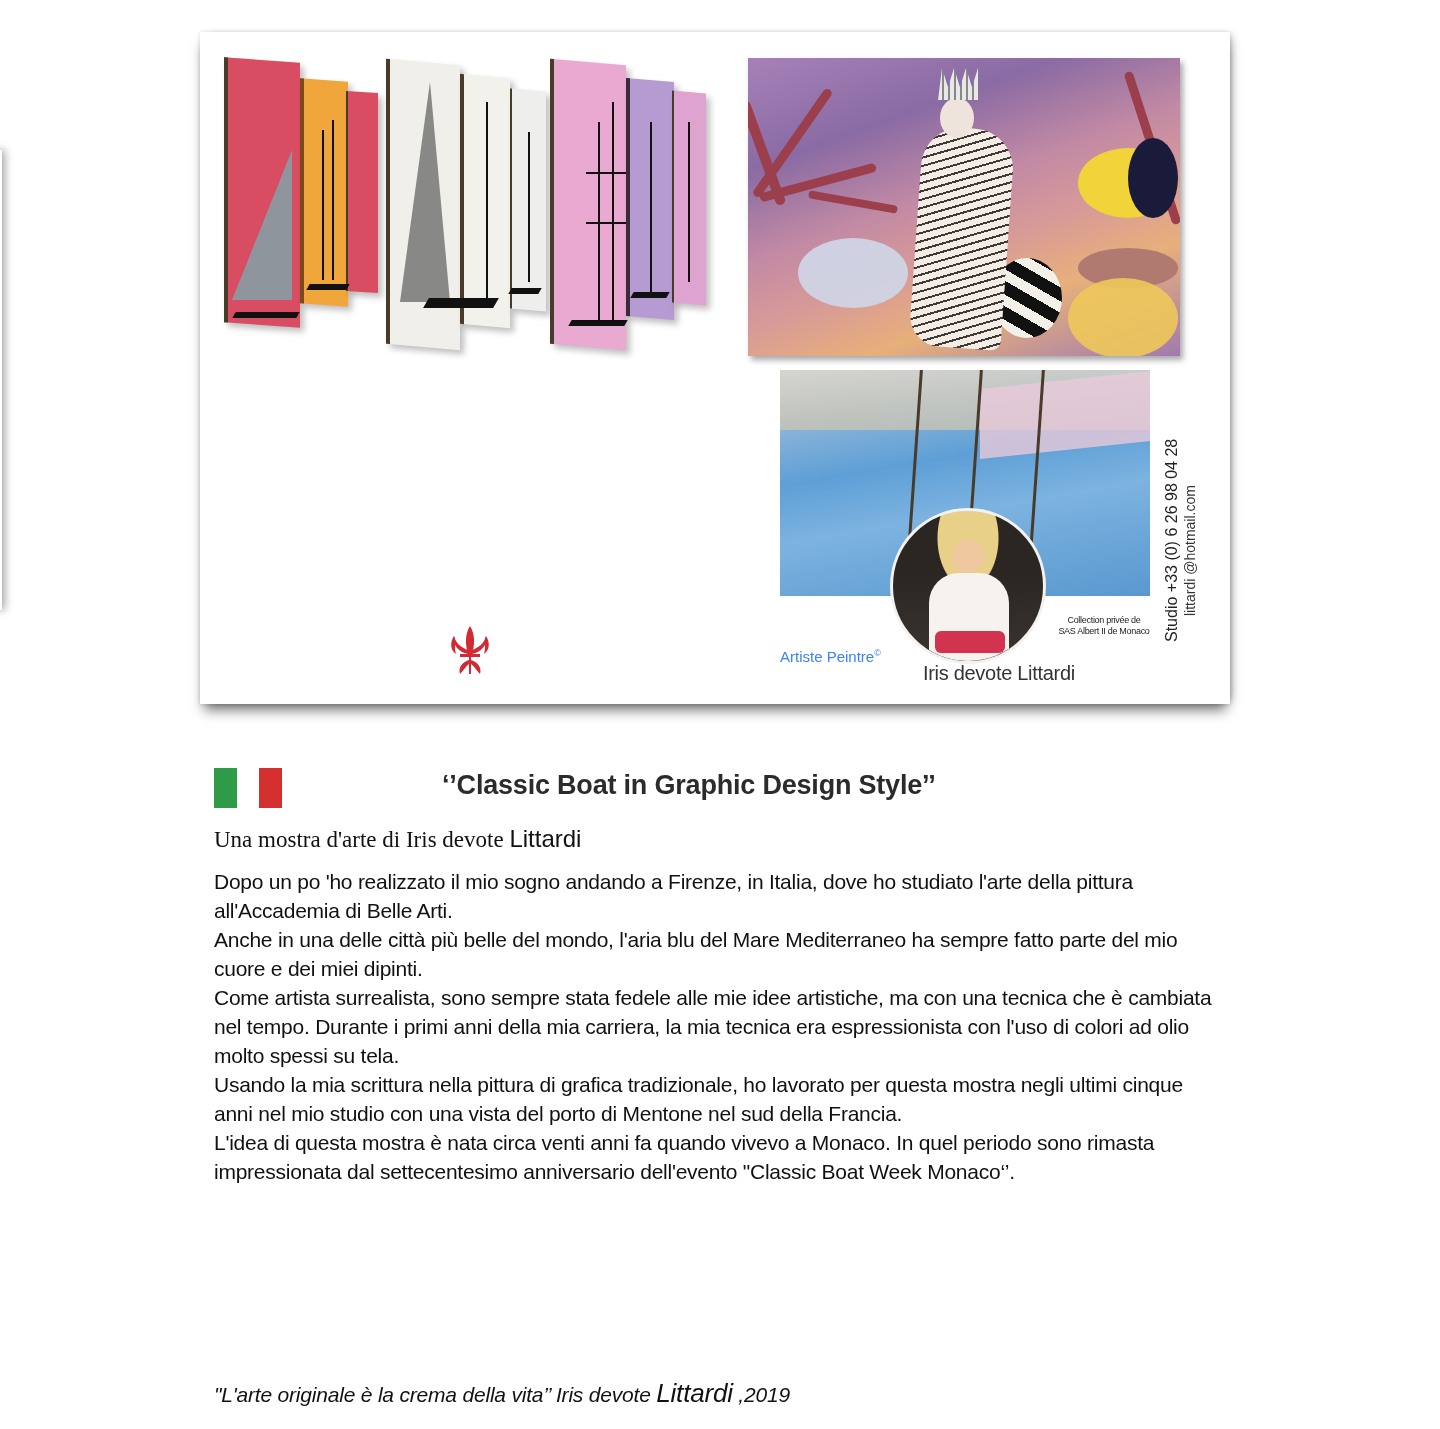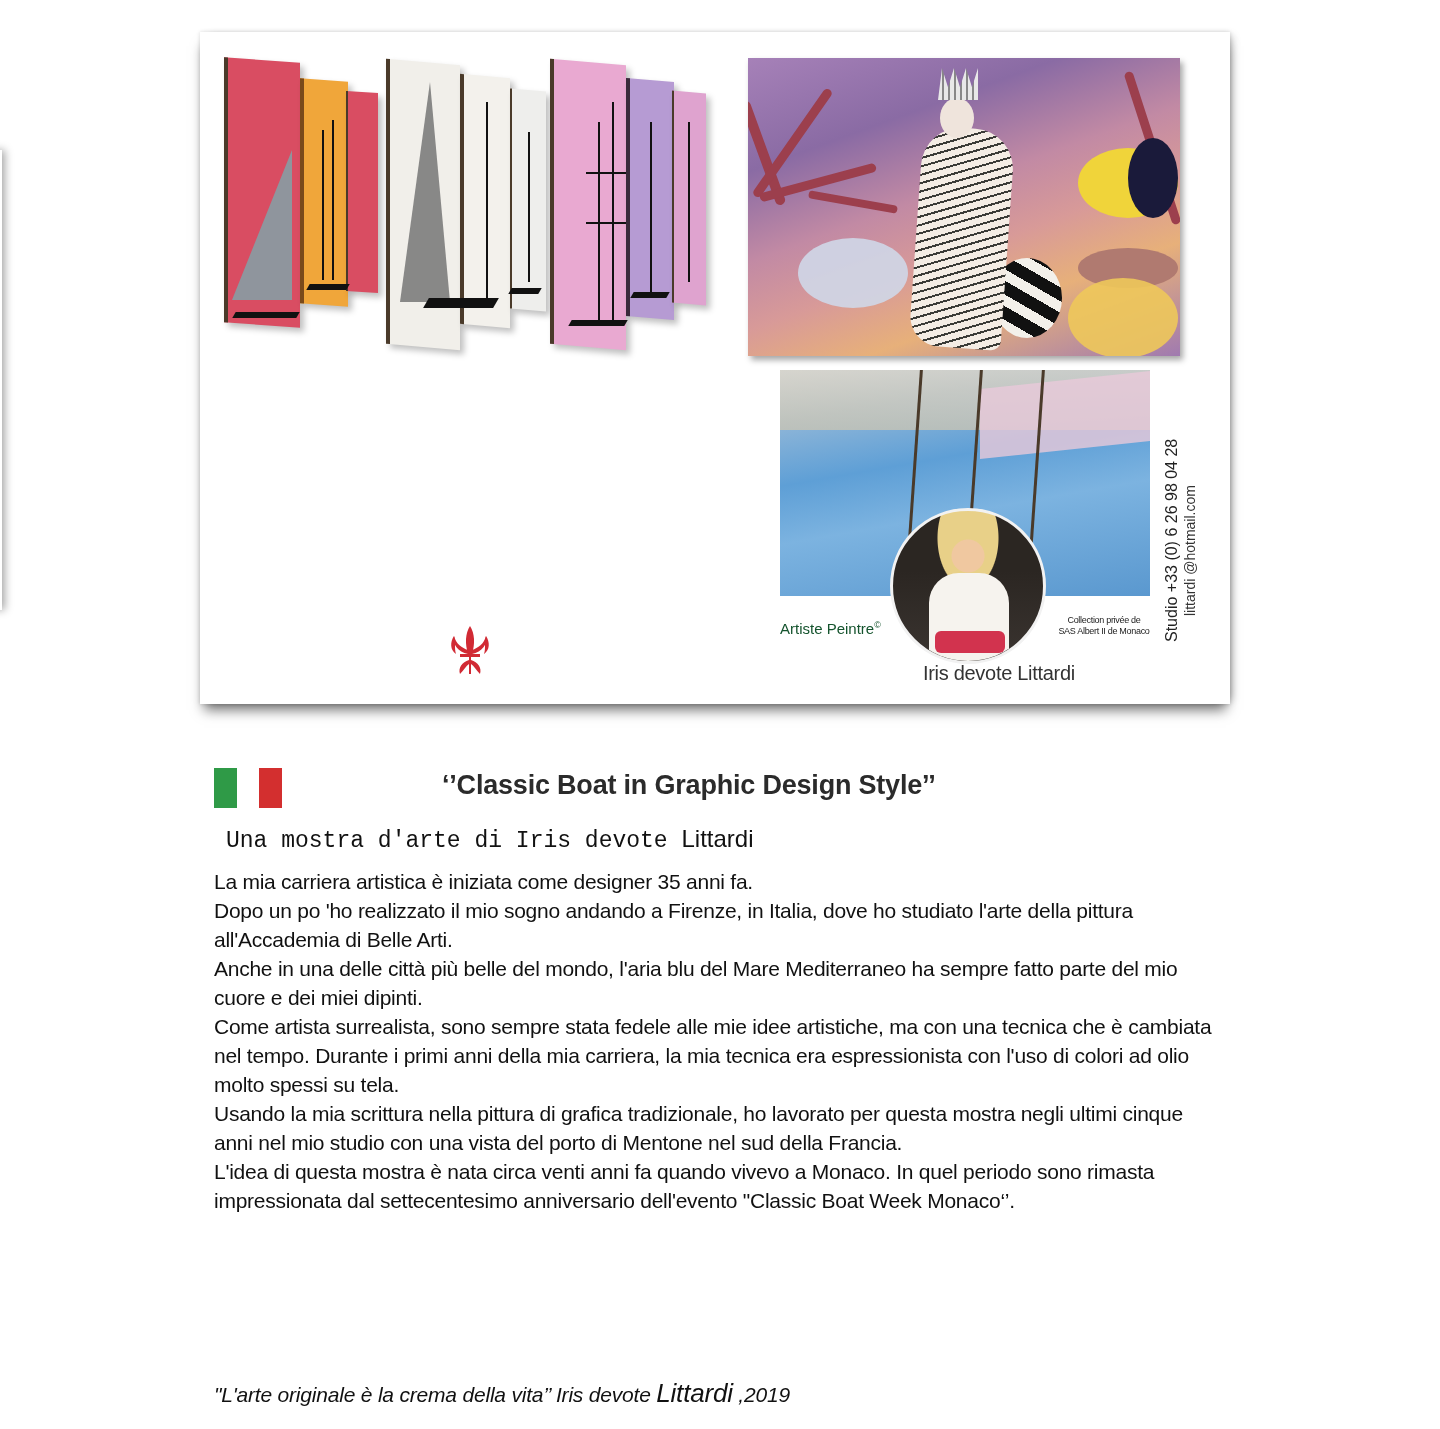--- a/index.html
+++ b/index.html
@@ -24,34 +24,34 @@
   .fish { position:absolute; border-radius:50%; }
   .painting-harbor { position:absolute; left:580px; top:338px; width:370px; height:226px;
      background: linear-gradient(170deg, #cfe0ee 0%, #8fb6d8 18%, #5e9fd6 40%, #7cb3e0 60%, #5a98cf 100%); overflow:hidden; }
   .harbor-land { position:absolute; left:0; top:0; width:370px; height:60px; background: linear-gradient(180deg,#d8d2c6,#c8c4b4); opacity:0.8; }
   .harbor-pink { position:absolute; right:0; top:10px; width:170px; height:70px; background:#e9c9d9; opacity:0.8; transform:skewY(-6deg); }
   .harbor-seam { position:absolute; top:0; width:3px; height:226px; background:#4a3a2a; transform:skewX(-4deg); }
   .portrait { position:absolute; left:690px; top:476px; width:150px; height:150px; border-radius:50%; border:3px solid #f2f2f2; overflow:hidden;
      background: radial-gradient(circle at 50% 30%, #f0c8a0 0 16px, transparent 17px), radial-gradient(ellipse at 50% 18%, #e8d088 0 30px, transparent 31px), linear-gradient(180deg, #2b2622 0%, #2b2622 40%, #3a3430 100%); }
   .portrait-blouse { position:absolute; left:36px; top:62px; width:80px; height:90px; background:#f6f3ee; border-radius:30px 30px 0 0; }
   .portrait-belt { position:absolute; left:42px; top:120px; width:70px; height:22px; background:#d2334e; border-radius:6px; }
-  .artiste { position:absolute; left:580px; top:588px; font-size:15px; color:#14532d; }
+  .artiste { position:absolute; left:580px; top:616px; font-size:15px; color:#3b82f6; }
   .artiste sup { font-size:9px; }
   .collection { position:absolute; left:856px; top:583px; width:96px; font-size:9px; line-height:11px; text-align:center; color:#222; letter-spacing:-0.3px; }
   .artist-name { position:absolute; left:688px; top:630px; font-size:20px; color:#333; letter-spacing:-0.3px;margin-left:35px; }
   .contact { position:absolute; left:962px; top:610px; transform-origin: left top; transform: rotate(-90deg); white-space:nowrap; }
   .contact .phone { font-size:16px; color:#222; line-height:20px; }
   .contact .email { font-size:14px; color:#333; line-height:16px; padding-left:26px; }
   .fleur { position:absolute; left:248px; top:592px; width:44px; height:54px; }
   .flag { position:absolute; left:214px; top:768px; width:68px; height:40px; }
   .flag .g { position:absolute; left:0; top:0; width:23px; height:40px; background:#2f9a47; }
   .flag .r { position:absolute; left:45px; top:0; width:23px; height:40px; background:#d32f2f; }
   .title { position:absolute; left:442px; top:770px; font-size:27px; font-weight:bold; color:#2b2b2b; letter-spacing:-0.2px; }
   .subtitle { position:absolute; left:214px; top:825px; font-size:23px; color:#111; }
-  .subtitle .serif { font-family:Liberation Mono, monospace;margin-left:12px; }
+  .subtitle .serif { font-family:Liberation Serif, serif; }
   .subtitle .sans { font-family:"Liberation Sans", sans-serif; font-size:24px; }
   .body-text { position:absolute; left:214px; top:867px; width:1010px; font-size:21px; line-height:29px; color:#111; letter-spacing:-0.25px; }
   .body-text p { margin:0; }
   .quote { position:absolute; left:214px; top:1378px; font-size:21px; font-style:italic; color:#111; letter-spacing:-0.2px; }
   .quote .big { font-size:26px; font-style:italic; }
 </style>
 </head>
 <body>
 
 <div class="left-edge"></div>
@@ -156,21 +156,20 @@
 <div class="flag">
   <div class="g"></div>
   <div class="r"></div>
 </div>
 
 <div class="title">‘’Classic Boat in Graphic Design Style’’</div>
 
 <div class="subtitle"><span class="serif">Una mostra d'arte di Iris devote </span><span class="sans">Littardi</span></div>
 
 <div class="body-text">
-  <p>La mia carriera artistica è iniziata come designer 35 anni fa.</p>
   <p>Dopo un po 'ho realizzato il mio sogno andando a Firenze, in Italia, dove ho studiato l'arte della pittura all'Accademia di Belle Arti.</p>
   <p>Anche in una delle città più belle del mondo, l'aria blu del Mare Mediterraneo ha sempre fatto parte del mio cuore e dei miei dipinti.</p>
   <p>Come artista surrealista, sono sempre stata fedele alle mie idee artistiche, ma con una tecnica che è cambiata nel tempo. Durante i primi anni della mia carriera, la mia tecnica era espressionista con l'uso di colori ad olio molto spessi su tela.</p>
   <p>Usando la mia scrittura nella pittura di grafica tradizionale, ho lavorato per questa mostra negli ultimi cinque anni nel mio studio con una vista del porto di Mentone nel sud della Francia.</p>
   <p>L'idea di questa mostra è nata circa venti anni fa quando vivevo a Monaco. In quel periodo sono rimasta impressionata dal settecentesimo anniversario dell'evento "Classic Boat Week Monaco‘’.</p>
 </div>
 
 <div class="quote"><span>"L'arte originale è la crema della vita’’  Iris devote </span><span class="big">Littardi</span><span> ,2019</span></div>
 
 </body></html>

